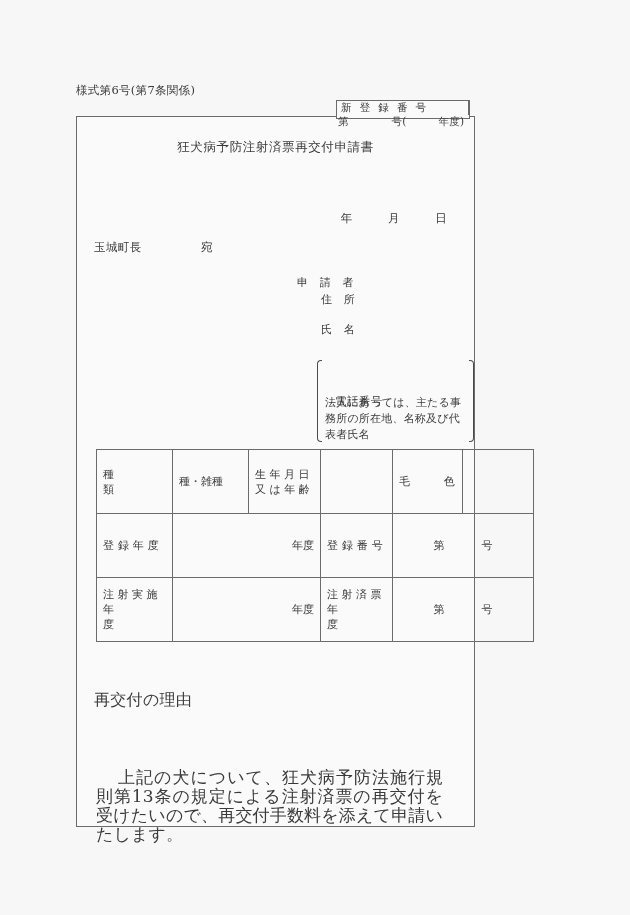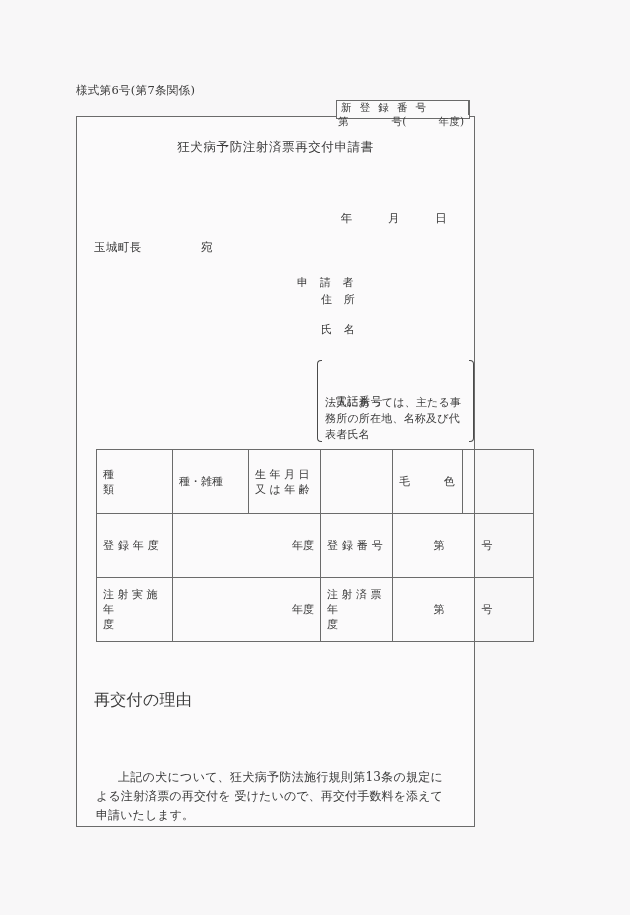--- a/index.html
+++ b/index.html
@@ -214,21 +214,21 @@
     left: 17px;
     top: 573px;
     font-size: 16px;
     letter-spacing: 0.3px;
   }
   .statement {
     position: absolute;
     left: 19px;
     right: 31px;
     top: 651px;
-    font-size: 12px;
+    font-size: 17px;
     line-height: 19px;
     text-align: justify;
     letter-spacing: 0.1px;
   }
   .statement .ind { padding-left: 22px; }
 </style>
 </head>
 <body>
 
 <div class="page">

